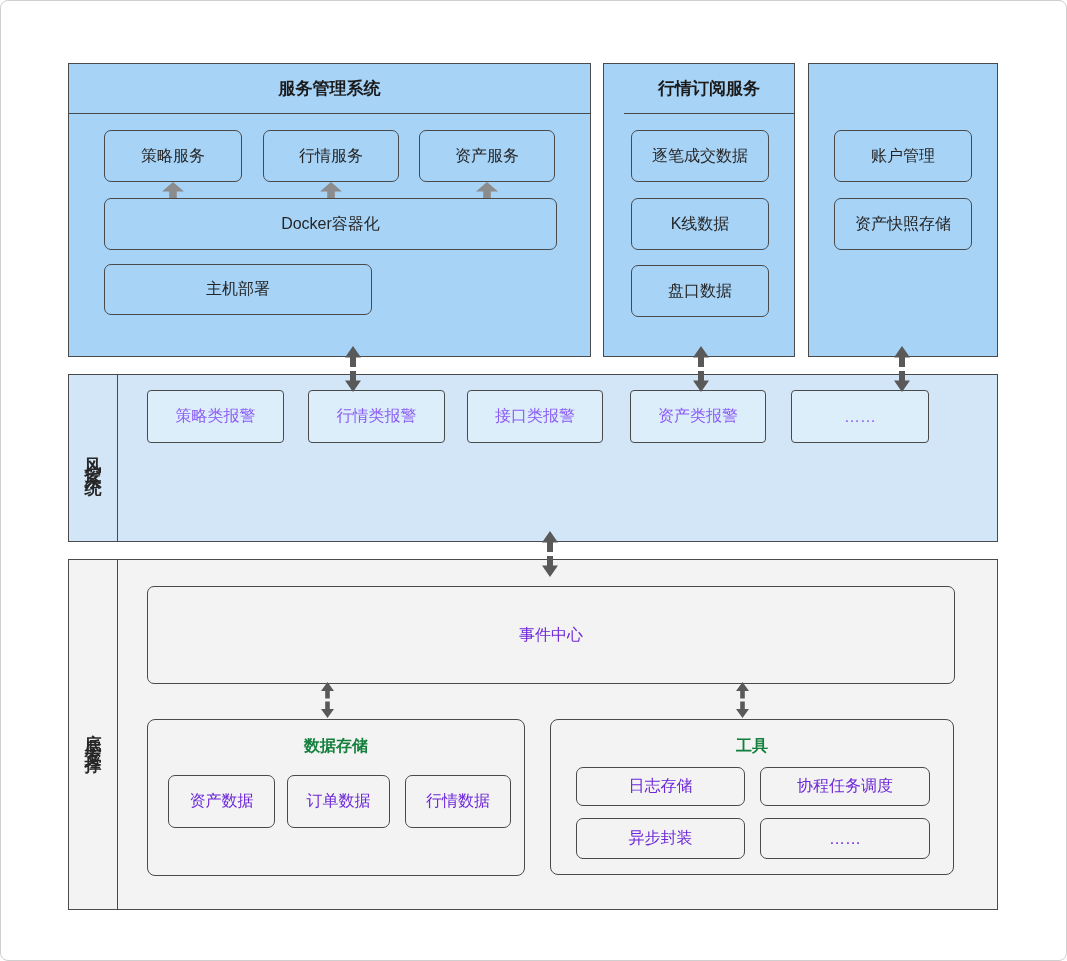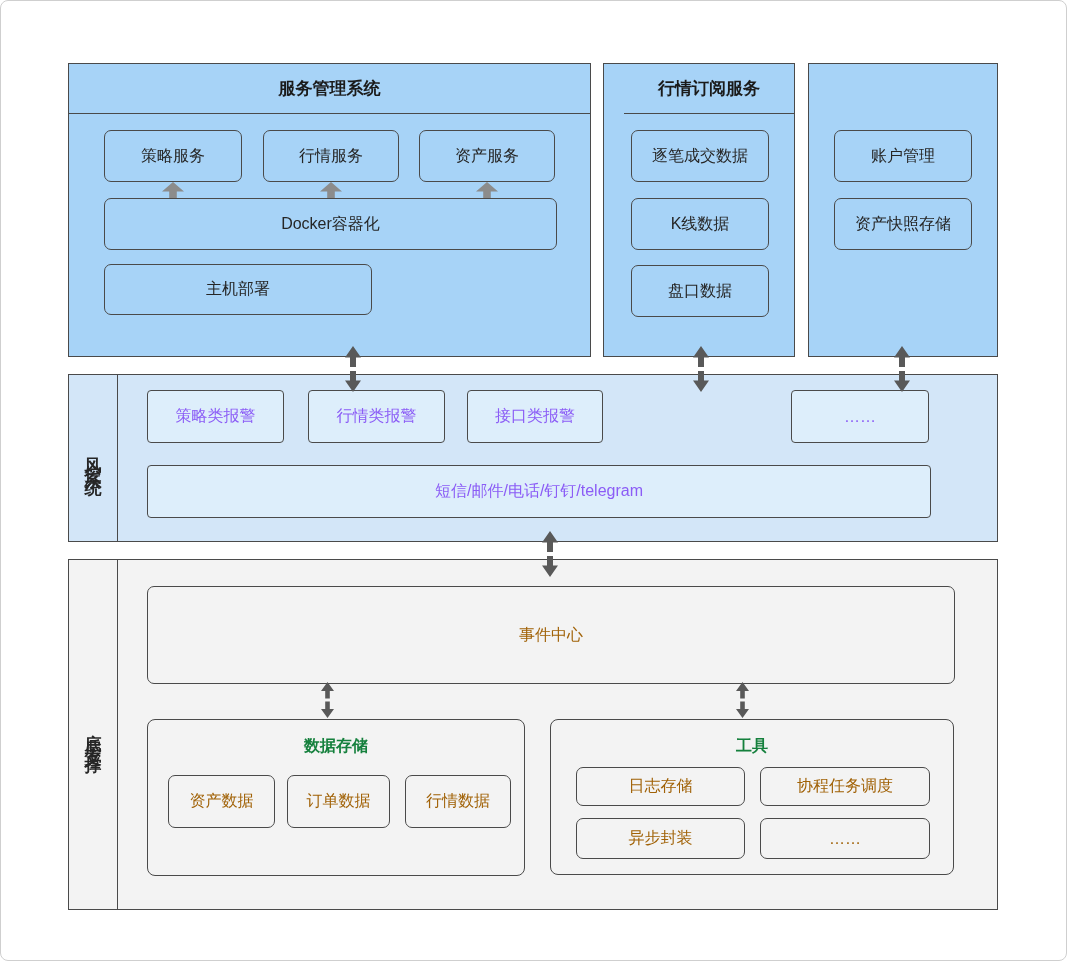--- a/index.html
+++ b/index.html
@@ -13,21 +13,21 @@
   .bbox{background:var(--panel-blue,#a7d3f7);border:1px solid var(--border-dark,#4a4a4a);border-radius:7px;display:flex;align-items:center;justify-content:center;font-size:16px;color:#262626;}
 
   
   .risk-sec{background:var(--risk-blue,#d3e6f8);border:1px solid var(--border-dark,#4a4a4a);}
   .label-col{position:absolute;left:0;top:0;bottom:0;width:48px;border-right:1px solid var(--border-dark,#4a4a4a);display:flex;align-items:center;justify-content:center;}
   .vlabel{writing-mode:vertical-rl;text-orientation:upright;font-weight:bold;font-size:17px;letter-spacing:7px;color:#262626;}
   .alarm-box{background:var(--alarm-box-blue,#ddeefb);border:1px solid var(--border-dark,#4a4a4a);border-radius:4px;display:flex;align-items:center;justify-content:center;font-size:16px;color:#8b5cf6;}
 
   
   .support-sec{background:var(--support-gray,#f3f3f3);border:1px solid var(--border-dark,#4a4a4a);}
-  .gbox{background:var(--support-gray,#f3f3f3);border:1px solid var(--border-dark,#4a4a4a);border-radius:7px;display:flex;align-items:center;justify-content:center;font-size:16px;color:#a16207;}
+  .gbox{background:var(--support-gray,#f3f3f3);border:1px solid var(--border-dark,#4a4a4a);border-radius:7px;display:flex;align-items:center;justify-content:center;font-size:16px;color:#6d28d9;}
   .gpanel{background:var(--support-gray,#f3f3f3);border:1px solid var(--border-dark,#4a4a4a);border-radius:8px;}
   .gpanel-title{text-align:center;font-weight:bold;font-size:16px;padding-top:16px;color:#15803d;}
 
   .arrow{z-index:5;}
   .arrow svg{display:block;}
   .big-arrow path{fill:var(--arrow-dark,#595959);}
   .small-up-arrow path{fill:var(--arrow-gray,#8c8c8c);}
 </style>
 </head>
 <body>
@@ -72,22 +72,22 @@
     <div class="abs bbox" style="left:25px;top:134px;width:138px;height:52px;">资产快照存储</div>
   </div>
 
   <div class="abs risk-sec" style="left:67px;top:373px;width:930px;height:168px;">
     <div class="label-col">
       <div class="vlabel">风控系统</div>
     </div>
     <div class="abs alarm-box" style="left:78px;top:15px;width:137px;height:53px;">策略类报警</div>
     <div class="abs alarm-box" style="left:239px;top:15px;width:137px;height:53px;">行情类报警</div>
     <div class="abs alarm-box" style="left:398px;top:15px;width:136px;height:53px;">接口类报警</div>
+    <div class="abs alarm-box" style="left:561px;top:15px;width:136px;height:53px;">资产类报警</div>
     <div class="abs alarm-box" style="left:722px;top:15px;width:138px;height:53px;">……</div>
-    <div class="abs alarm-box" style="left:78px;top:90px;width:784px;height:53px;">短信/邮件/电话/钉钉/telegram</div>
   </div>
 
   <div class="abs support-sec" style="left:67px;top:558px;width:930px;height:351px;">
     <div class="label-col">
       <div class="vlabel">底层支撑</div>
     </div>
     <div class="abs gbox" style="left:78px;top:26px;width:808px;height:98px;">事件中心</div>
 
     <div class="abs gpanel" style="left:78px;top:159px;width:378px;height:157px;">
       <div class="gpanel-title">数据存储</div>

